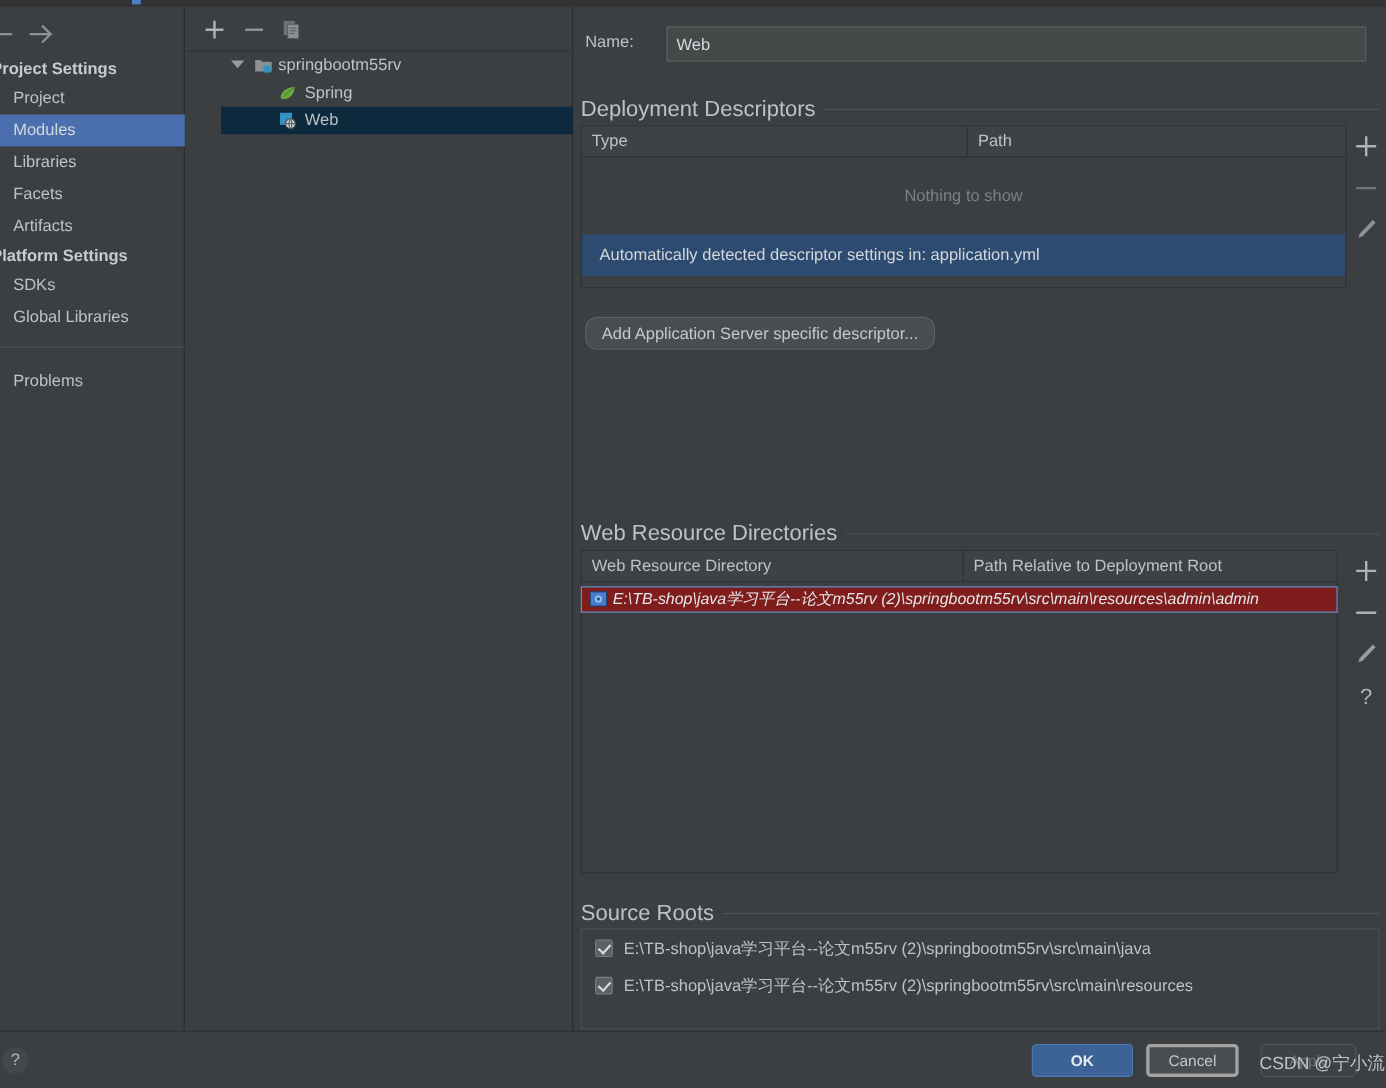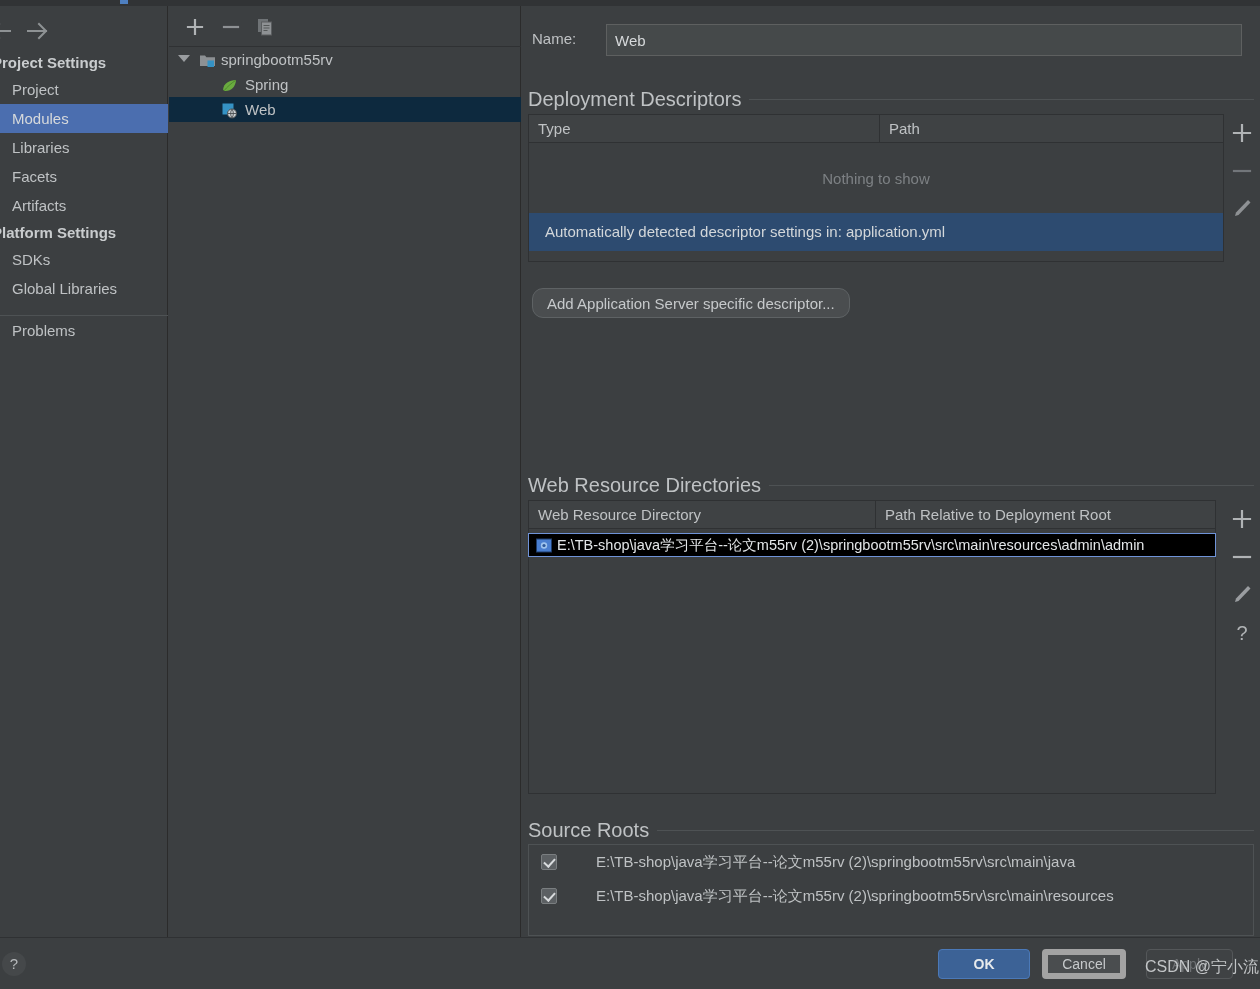--- a/index.html
+++ b/index.html
@@ -45,21 +45,21 @@
     position:absolute; left:169px; top:6px; width:352px; height:931px;
     background:#3c3f41; border-right:1px solid #2b2b2b;
   }
   .tree-toolbar { position:absolute; left:0; top:0; width:352px; height:40px; }
   .tb-btn { position:absolute; top:9px; width:24px; height:24px; cursor:default; }
   .tb-plus { left:14px; }
   .tb-minus { left:50px; }
   .tb-copy { left:84px; }
   .tree-toolbar-line { position:absolute; left:0; top:40px; width:352px; height:1px; background:#2f3133; }
 
-  .tree { position:absolute; left:0; top:41px; width:352px; }
+  .tree { position:absolute; left:0; top:41px; width:352px;padding-left:32px; }
   .tree-row { height:25px; line-height:25px; font-size:15px; color:#bfc2c4; position:relative; white-space:nowrap; }
   .tree-row.sel { background:#0d293e; }
   .tw-arrow { position:absolute; left:9px; top:8px; width:0; height:0;
      border-left:6px solid transparent; border-right:6px solid transparent; border-top:7px solid #9a9da0; }
   .tr-icon { position:absolute; top:4px; width:17px; height:17px; }
   .tr-label { position:absolute; }
 
   
   .detail { position:absolute; left:522px; top:6px; width:738px; height:931px; background:#3c3f41; }
 
@@ -89,27 +89,27 @@
   .stb { width:36px; height:38px; position:relative; }
 
   .btn {
     background:#4a4d4f; border:1px solid #5e6264; color:#c6c9cb;
     font-size:15px; font-family:"Liberation Sans", sans-serif;
     height:30px; padding:0 14px; border-radius:2px; cursor:default;
   }
 
   
   .wr-row { height:22px; line-height:22px; position:relative; }
-  .wr-row.sel { background:#000000; outline:1px solid #6f93d8; }
+  .wr-row.sel { background:#7f1d1d; outline:1px solid #6f93d8;font-style:italic; }
   .wr-text { position:absolute; left:28px; top:0; font-size:14.5px; color:#e3e6e8; white-space:nowrap; }
   .wr-icon { position:absolute; left:7px; top:3px; width:16px; height:15px; }
 
   
   .sr-box { position:absolute; border:1px solid #4e5254; background:#3c3f41; }
-  .sr-row { display:flex; align-items:center; height:34px; padding-left:12px;gap:29px; }
+  .sr-row { display:flex; align-items:center; height:34px; padding-left:12px; }
   .sr-check {
     width:16px; height:16px; background:#5c6063; border:1px solid #7a7e80;
     position:relative; margin-right:10px; border-radius:2px; flex:none;
   }
   .sr-check::after {
     content:""; position:absolute; left:4px; top:1px; width:5px; height:9px;
     border:solid #d8dbdd; border-width:0 2px 2px 0; transform:rotate(42deg);
   }
   .sr-text { font-size:15px; color:#bfc2c4; white-space:nowrap; }
 
@@ -118,21 +118,21 @@
   .help-circle {
     position:absolute; left:2px; top:14px; width:24px; height:24px; border-radius:50%;
     background:#45484a; color:#b6b9bb; font-size:15px; text-align:center; line-height:24px;
   }
   .fbtn {
     position:absolute; top:11px; height:30px; border-radius:4px;
     font-size:14px; font-family:"Liberation Sans", sans-serif; cursor:default;
     display:flex; align-items:center; justify-content:center;
   }
   .fbtn-ok { left:938px; width:92px; background:#3c6296; border:1px solid #4b79b8; color:#e8ebed; font-weight:bold; }
-  .fbtn-cancel { left:1042px; width:84px; background:#4a4d4f; border:6px solid #a3a3a3; color:#c6c9cb; }
+  .fbtn-cancel { left:1042px; width:84px; background:#4a4d4f; border:3px solid #a3a3a3; color:#c6c9cb; }
   .fbtn-apply { left:1146px; width:87px; background:#3f4244; border:1px solid #545759; color:#6e7174; }
 
   .watermark {
     position:absolute; left:1145px; top:957px; font-size:16px; color:#c9ccce;
     font-family:"Liberation Sans", sans-serif; white-space:nowrap; opacity:.95;
   }
 </style>
 </head>
 <body>
 
@@ -162,21 +162,21 @@
       <div class="sb-item sel">Modules</div>
       <div class="sb-item">Libraries</div>
       <div class="sb-item">Facets</div>
       <div class="sb-item">Artifacts</div>
 
       <div class="sb-group">Platform Settings</div>
       <div class="sb-item">SDKs</div>
       <div class="sb-item">Global Libraries</div>
 
       <div class="sb-sep"></div>
-      <div class="sb-item" style="margin-top:0">Problems</div>
+      <div class="sb-item" style="margin-top:16px">Problems</div>
     </div>
   </div>
 
   <div class="treecol">
     <div class="tree-toolbar">
       <div class="tb-btn tb-plus">
         <svg width="24" height="24" viewBox="0 0 24 24">
           <path d="M12 5 V19 M5 12 H19" stroke="#b0b3b5" stroke-width="2.2" stroke-linecap="square"></path>
         </svg>
       </div>

